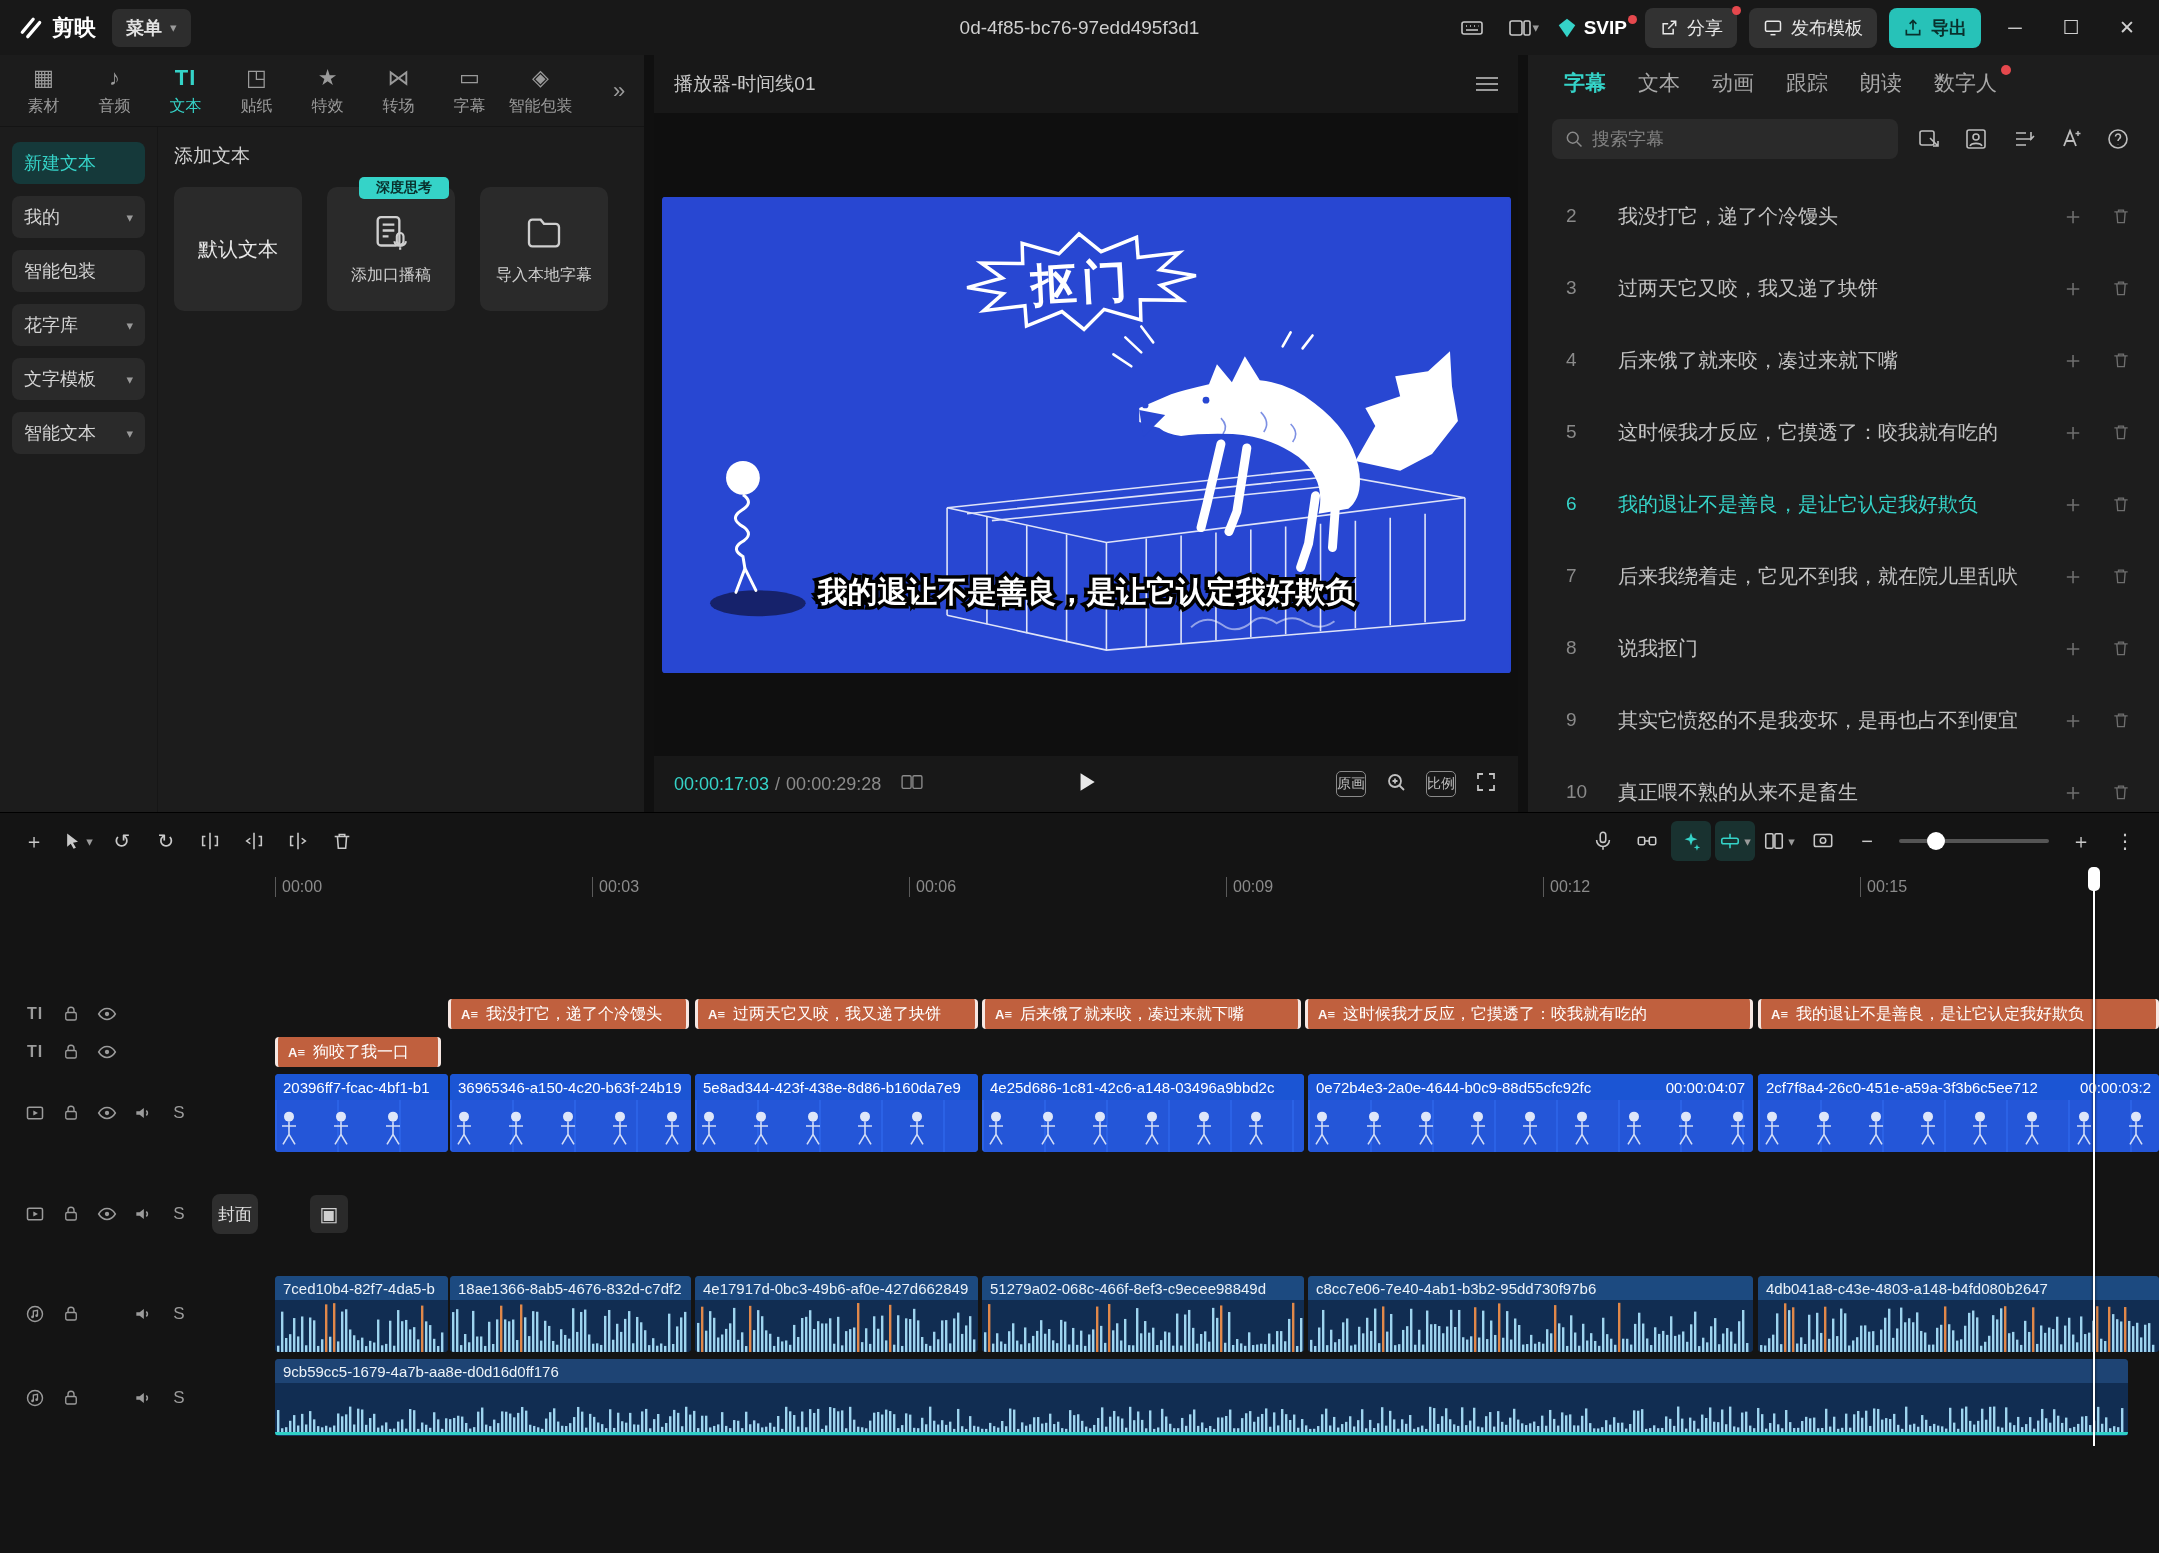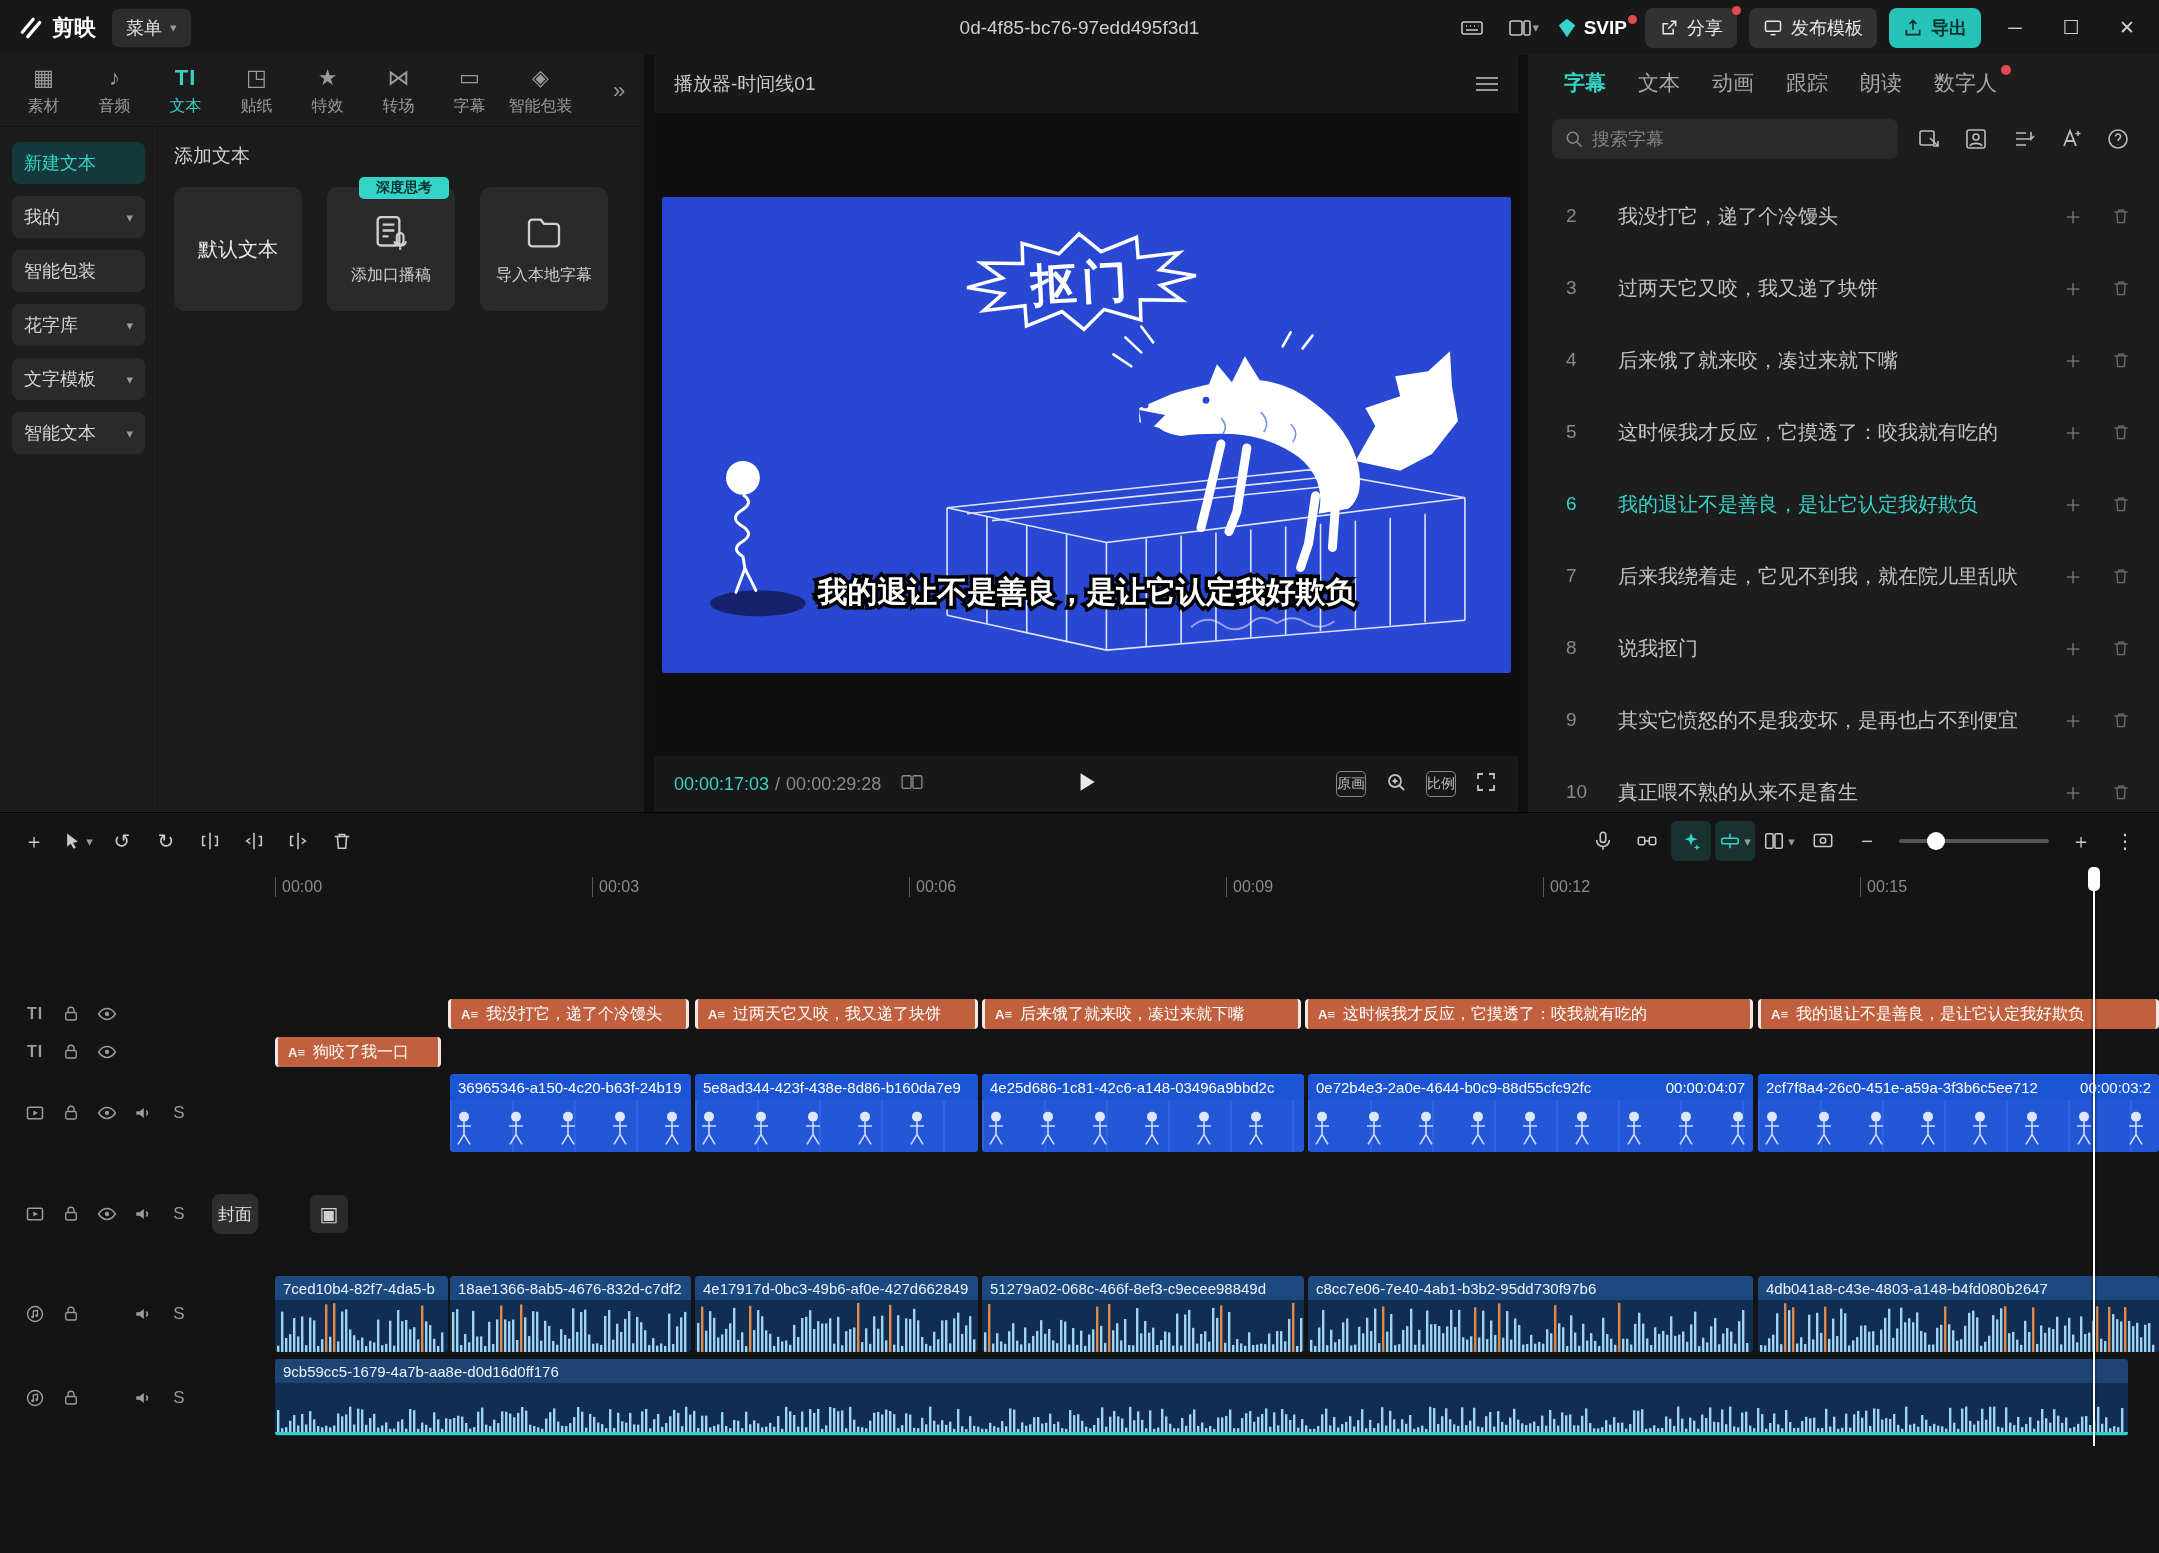--- a/index.html
+++ b/index.html
@@ -5,21 +5,21 @@
   * { margin:0; padding:0; box-sizing:border-box; }
   html,body { width:2159px; height:1553px; overflow:hidden; }
   body { background:#101010; font-family:"Liberation Sans","DejaVu Sans",sans-serif; color:#ddd; -webkit-font-smoothing:antialiased; }
   .nowrap { white-space:nowrap; overflow:hidden; text-overflow:ellipsis; }
 
   
   .titlebar { height:55px; background:#181818; display:flex; align-items:center; justify-content:space-between; padding:0 10px 0 18px; position:relative; }
   .tb-left { display:flex; align-items:center; gap:16px; }
   .app-logo { display:flex; align-items:center; gap:8px; font-size:22px; font-weight:bold; color:#fff; }
   .logo-glyph { display:inline-block; width:26px; height:26px; }
-  .menu-pill { background:#2d2d2d; border-radius:7px; padding:7px 14px; font-size:18px; color:#e2e2e2; display:flex; align-items:center; gap:8px; cursor:default; }
+  .menu-pill { background:#2d2d2d; border-radius:7px; padding:7px 14px; font-size:18px; color:#e2e2e2; display:flex; align-items:center; gap:8px; cursor:default;font-weight:bold; }
   .caret { font-size:13px; color:#9a9a9a; }
   .tb-center { position:absolute; left:50%; transform:translateX(-50%); font-size:19px; color:#cfcfcf; }
   .tb-right { display:flex; align-items:center; gap:12px; }
   .icon-btn { width:40px; height:36px; display:flex; align-items:center; justify-content:center; color:#c7c7c7; border-radius:6px; }
   .svip { display:flex; align-items:center; gap:6px; font-size:19px; font-weight:bold; color:#fff; position:relative; padding-right:6px; }
   .red-dot { width:9px; height:9px; background:#e5484d; border-radius:50%; position:absolute; top:-2px; right:-4px; }
   .pill-btn { background:#323232; border-radius:8px; padding:8px 14px; font-size:18px; color:#e8e8e8; display:flex; align-items:center; gap:8px; position:relative; }
   .export-btn { background:#27c2b8; color:#09302c; font-weight:bold; }
   .winbtn { width:44px; height:40px; display:flex; align-items:center; justify-content:center; color:#cfcfcf; font-size:19px; }
 
@@ -765,20 +765,40 @@
     </div>
 
     <div class="track-row" style="top:128px;height:30px">
       <div class="clip tclip" style="left:275px;width:166px">
           <span class="aicon-glyph">A≡</span>
           <span class="nowrap">狗咬了我一口</span>
         </div>
     </div>
 
     <div class="track-row" style="top:165px;height:78px">
+      <div class="clip vclip" style="left:275px;width:173px">
+          <div class="vhead">
+            <span>20396ff7-fcac-4bf1-b1</span>
+            <span></span>
+          </div>
+          <div class="thumb"><svg width="173" height="52">
+              <g>
+                <circle cx="14" cy="16.64" r="5" fill="#ffffff" opacity="0.85"></circle>
+                <path d="M14,21.64 L14,34.32 M14,34.32 l-6,10 M14,34.32 l6,10 M7,26 h14" stroke="#ffffff" stroke-width="1.6" fill="none" opacity="0.8"></path>
+              </g>
+              <g>
+                <circle cx="66" cy="16.64" r="5" fill="#ffffff" opacity="0.85"></circle>
+                <path d="M66,21.64 L66,34.32 M66,34.32 l-6,10 M66,34.32 l6,10 M59,26 h14" stroke="#ffffff" stroke-width="1.6" fill="none" opacity="0.8"></path>
+              </g>
+              <g>
+                <circle cx="118" cy="16.64" r="5" fill="#ffffff" opacity="0.85"></circle>
+                <path d="M118,21.64 L118,34.32 M118,34.32 l-6,10 M118,34.32 l6,10 M111,26 h14" stroke="#ffffff" stroke-width="1.6" fill="none" opacity="0.8"></path>
+              </g>
+            </svg></div>
+        </div>
       <div class="clip vclip" style="left:450px;width:241px">
           <div class="vhead">
             <span>36965346-a150-4c20-b63f-24b19</span>
             <span></span>
           </div>
           <div class="thumb"><svg width="241" height="52">
               <g>
                 <circle cx="14" cy="16.64" r="5" fill="#ffffff" opacity="0.85"></circle>
                 <path d="M14,21.64 L14,34.32 M14,34.32 l-6,10 M14,34.32 l6,10 M7,26 h14" stroke="#ffffff" stroke-width="1.6" fill="none" opacity="0.8"></path>
               </g>

